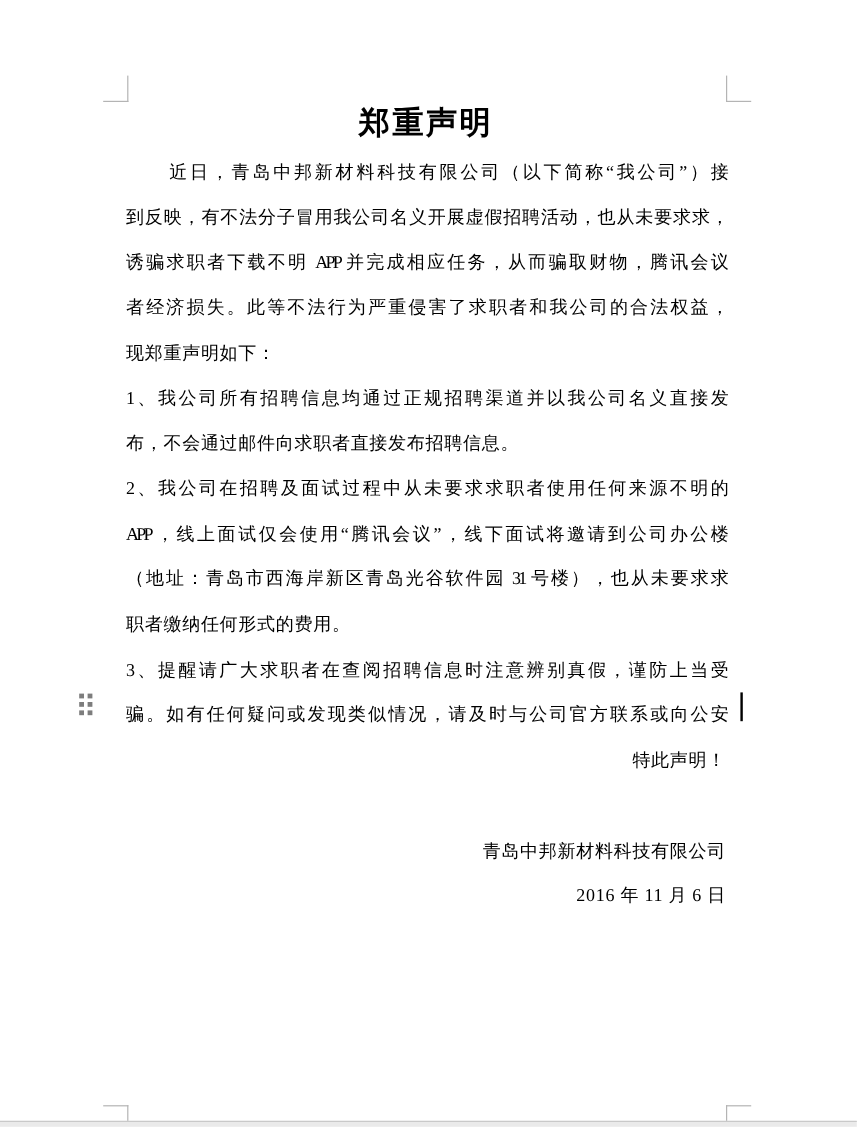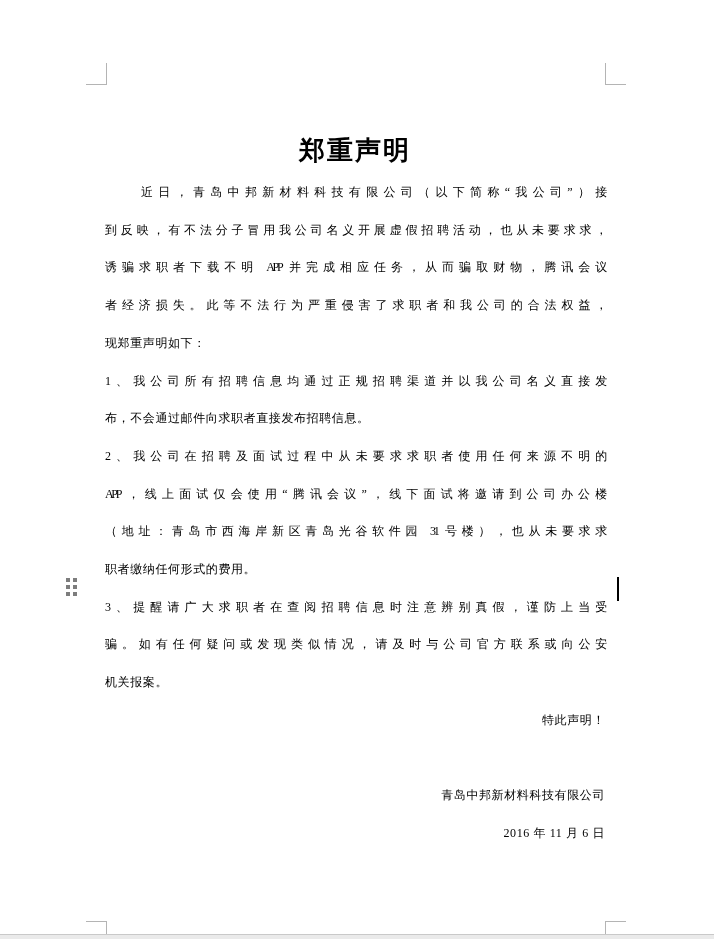--- a/index.html
+++ b/index.html
@@ -20,34 +20,33 @@
     left: 0; top: 0;
     width: 714px; height: 939px;
     background: #ffffff;
   }
   
   .doc-content {
     position: absolute;
     left: 105px;
     top: 80px;
     width: 500px;
-    margin-top: 48px;
   }
   .doc-title {
     height: 46px;
     line-height: 46px;
     font-size: 26px;
     font-weight: bold;
     text-align: center;
     letter-spacing: 2px;
   }
   .line {
     min-height: 37.7px;
     line-height: 37.7px;
-    font-size: 12px;
+    font-size: 15px;
     white-space: normal;
   }
   .line.j {
     text-align: justify;
     text-align-last: justify;
     letter-spacing: -2.3px;
   }
   .line.l  { text-align: left;  letter-spacing: 0.6px; }
   .line.r  { text-align: right; letter-spacing: 0.6px; }
   .line.ind { text-indent: 36px; text-align: right; }
@@ -128,21 +127,20 @@
         <div class="line j">者经济损失。此等不法行为严重侵害了求职者和我公司的合法权益，</div>
         <div class="line l">现郑重声明如下：</div>
         <div class="line j">1、我公司所有招聘信息均通过正规招聘渠道并以我公司名义直接发</div>
         <div class="line l">布，不会通过邮件向求职者直接发布招聘信息。</div>
         <div class="line j">2、我公司在招聘及面试过程中从未要求求职者使用任何来源不明的</div>
         <div class="line j">APP，线上面试仅会使用“腾讯会议”，线下面试将邀请到公司办公楼</div>
         <div class="line j">（地址：青岛市西海岸新区青岛光谷软件园 31 号楼），也从未要求求</div>
         <div class="line l">职者缴纳任何形式的费用。</div>
         <div class="line j">3、提醒请广大求职者在查阅招聘信息时注意辨别真假，谨防上当受</div>
         <div class="line j">骗。如有任何疑问或发现类似情况，请及时与公司官方联系或向公安</div>
-        <div class="line l">机关报案。</div>
         <div class="line l ind">特此声明！</div>
         <div class="line blank">&nbsp;</div>
         <div class="line r">青岛中邦新材料科技有限公司</div>
         <div class="line r">2016 年 11 月 6 日</div>
       </div>
   </div>
 
   <div class="drag-handle">
     <div class="dot"></div>
       <div class="dot"></div>

